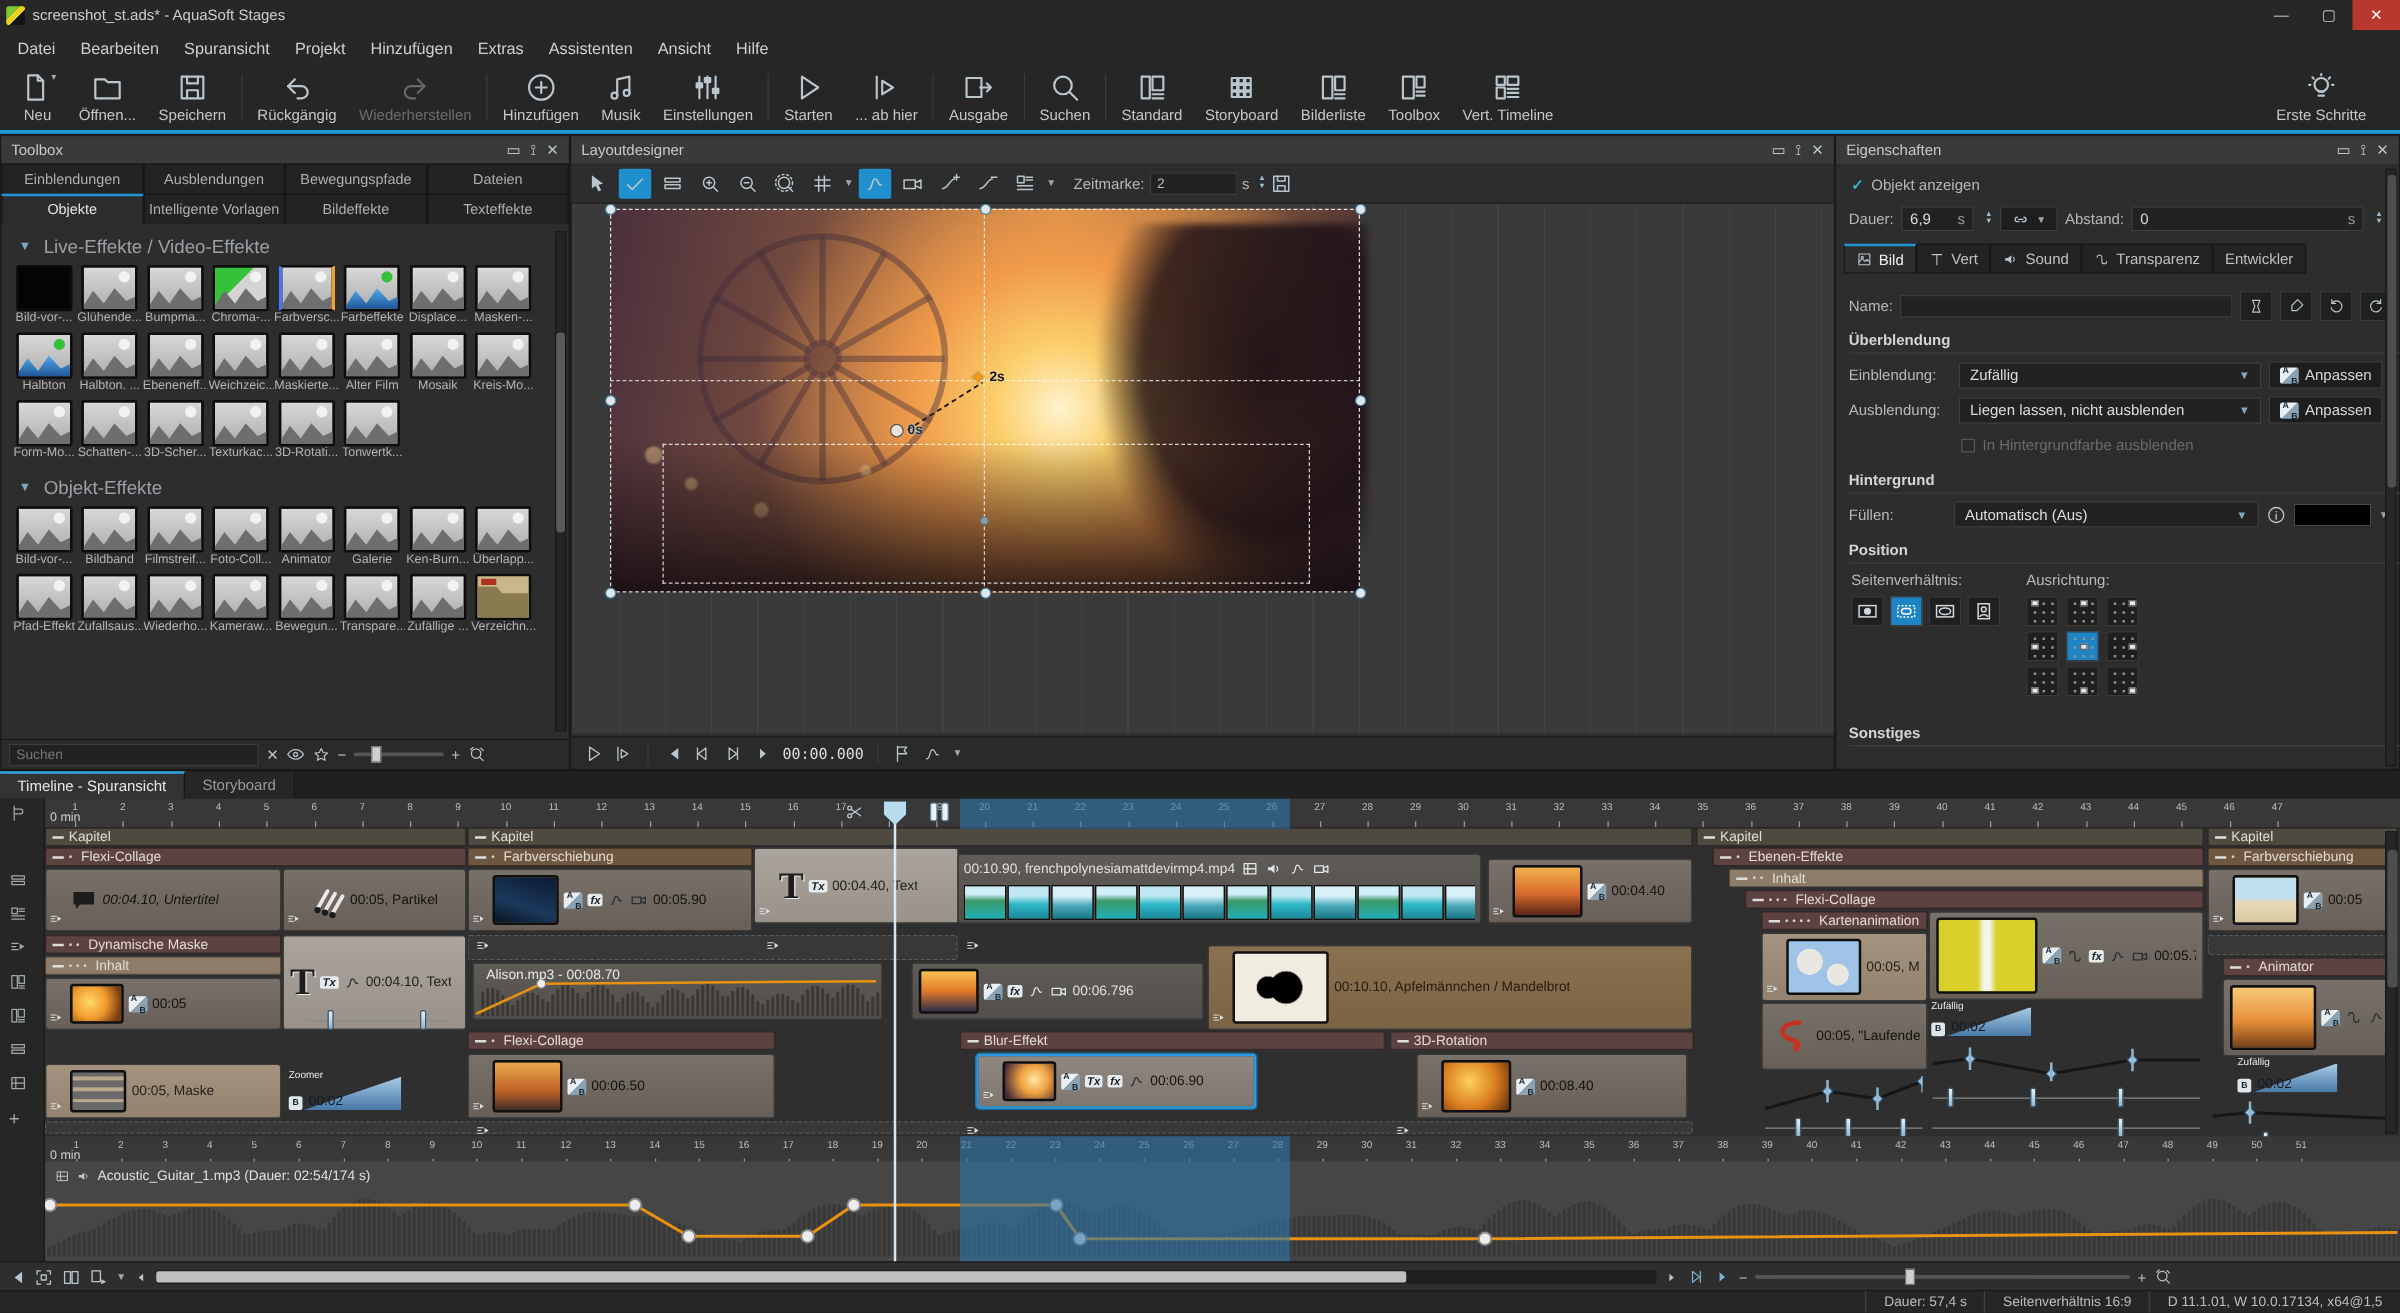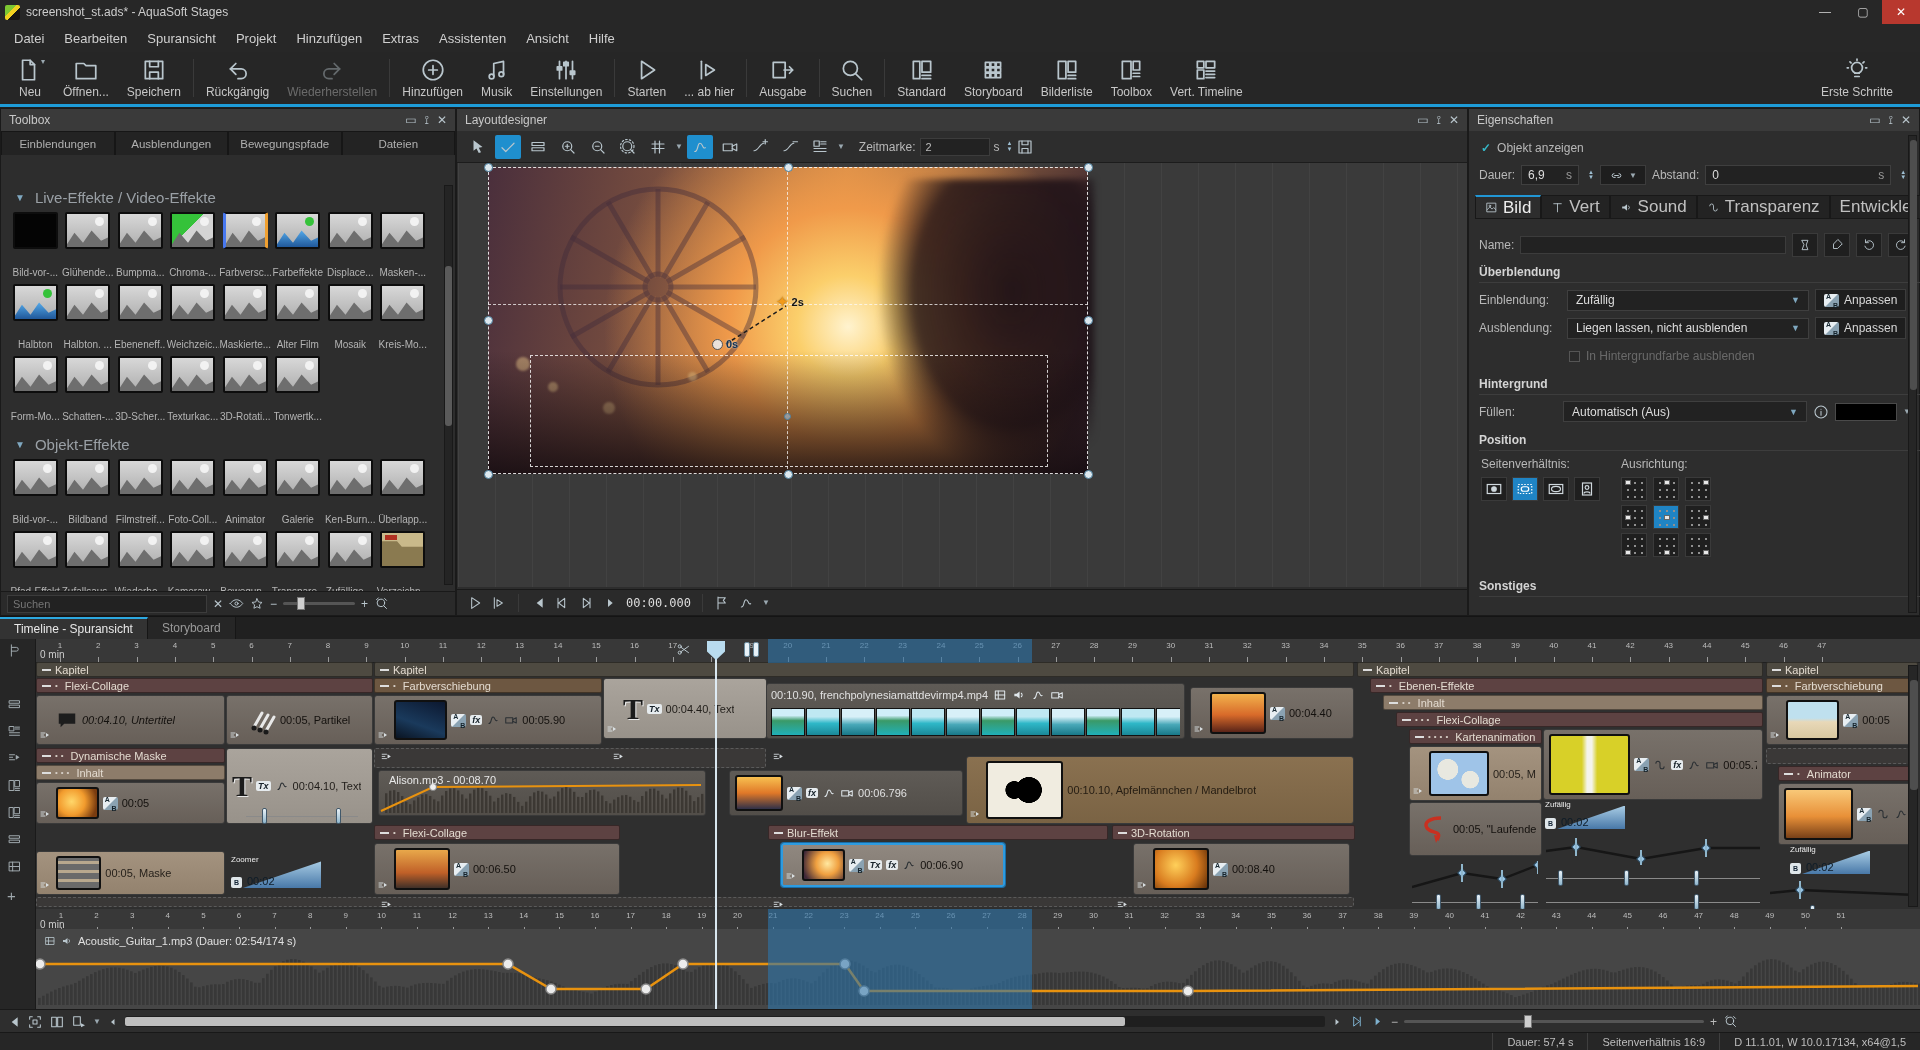--- a/index.html
+++ b/index.html
@@ -32,21 +32,21 @@
   .phead .pctrl{margin-left:auto;display:flex;gap:8px;color:#c0c0c0}
   
   #toolbox{left:0;top:108px;width:456px;height:508px}
   .tbx-tabs{display:flex;height:24px;background:#202020}
   .tbx-tab{flex:1;display:flex;align-items:center;justify-content:center;font-size:11.5px;color:#b0b0b0;
     background:#232323;border:1px solid #161616;border-bottom:none;white-space:nowrap;overflow:hidden}
   .tbx-tab.active{background:#2d2d30;border-top:2px solid #2196d4;color:#e4e4e4}
   .sectitle{display:flex;align-items:center;gap:10px;color:#9aa0a6;font-size:15px;padding:8px 6px 4px 14px}
   .sectitle .tri{color:#7fa8c0;font-size:10px}
   .fxgrid{display:grid;grid-template-columns:repeat(8,1fr);row-gap:6px;padding:2px 14px 6px 8px}
-  .fxcell{display:flex;flex-direction:column;align-items:center;gap:18px}
+  .fxcell{display:flex;flex-direction:column;align-items:center;gap:0}
   .fxcell .lbl{font-size:10px;color:#b4b4b4;white-space:nowrap;overflow:hidden;max-width:52px}
   .pic{width:45px;height:37px;border:2px solid #0d0d0d;border-radius:2px;position:relative;overflow:hidden;
     background:linear-gradient(180deg,#d8d8d8,#aeaeae)}
   .pic:before{content:"";position:absolute;right:4px;top:3px;width:9px;height:9px;border-radius:50%;background:#f2f2f2}
   .pic:after{content:"";position:absolute;left:-8%;bottom:-2px;width:116%;height:62%;background:#6e6e6e;
     clip-path:polygon(0 100%,22% 20%,40% 70%,58% 10%,78% 60%,100% 35%,100% 100%)}
   .tk-black{background:#040404}.tk-black:before,.tk-black:after{display:none}
   .tk-green{background:linear-gradient(135deg,#35c23a 0 42%,#d4d4d4 42%)}
   .tk-blue:after{background:linear-gradient(#58b0f0,#1a4e90)}.tk-blue:before{background:#35c23a}
   .tk-rgb{border-left:3px solid #4878f0;border-right:3px solid #f0a030}
@@ -96,21 +96,21 @@
   
   #props{left:1468px;top:108px;width:452px;height:508px;font-size:12px}
   .prow{position:absolute;display:flex;align-items:center;gap:6px;color:#b8b8b8}
   .pinput{background:#222;border:1px solid #3f3f3f;color:#ddd;height:20px;display:flex;align-items:center;padding:0 6px;font-size:12px}
   .spin{display:flex;flex-direction:column;font-size:6px;color:#9fc0d4;line-height:.9;margin-left:3px}
   .pselect{background:#222;border:1px solid #3f3f3f;color:#ddd;height:21px;display:flex;align-items:center;padding:0 8px;font-size:12px}
   .pselect .caret{margin-left:auto;color:#7fa8c0;font-size:9px}
   .pbtn{background:#1e1e1e;border:1px solid #3c3c3c;height:22px;display:flex;align-items:center;gap:5px;padding:0 8px;color:#d8d8d8}
   .psect{position:absolute;font-weight:bold;color:#d4d4d4}
   .psect:after{content:"";position:absolute;left:0;right:-420px;bottom:-4px;height:1px;background:#3d3d3d}
-  .ptab{display:flex;align-items:center;gap:5px;padding:0 9px;height:24px;background:#232323;border:1px solid #181818;color:#c0c0c0;font-size:17px}
+  .ptab{display:flex;align-items:center;gap:5px;padding:0 9px;height:24px;background:#232323;border:1px solid #181818;color:#c0c0c0;font-size:12px}
   .ptab.active{background:#2d2d2d;border-top:2px solid #2196d4;color:#eee}
   .sqbtn{width:26px;height:24px;background:#1f1f1f;border:1px solid #3a3a3a;display:flex;align-items:center;justify-content:center;color:#cfd8dd}
   .sqbtn.active{background:#1f84c4;color:#fff}
   .argrid{position:relative;width:26px;height:24px}
   .ardot{position:absolute;width:2px;height:2px;background:#909090}
   .arsq{position:absolute;width:6px;height:5px;background:#e8e8e8;border:1px solid #666}
   
   #timeline{left:0;top:616px;width:1920px;height:416px;background:#2f2f2f;border-top:1px solid #141414}
   #tl-tabs{position:absolute;left:0;top:0;width:1920px;height:22px;background:#202020;display:flex}
   .tl-tab{padding:0 14px;display:flex;align-items:center;font-size:12px;color:#9a9a9a;background:#262626;border-right:1px solid #161616}
@@ -430,20 +430,26 @@
       <span class="ic">▭</span>
       <span class="ic">⟟</span>
       <span class="ic">✕</span>
     </span>
   </div>
   <div class="tbx-tabs" id="tbx-tabs1">
       <div class="tbx-tab">Einblendungen</div>
       <div class="tbx-tab">Ausblendungen</div>
       <div class="tbx-tab">Bewegungspfade</div>
       <div class="tbx-tab">Dateien</div>
+    </div>
+  <div class="tbx-tabs" id="tbx-tabs2">
+      <div class="tbx-tab active">Objekte</div>
+      <div class="tbx-tab">Intelligente Vorlagen</div>
+      <div class="tbx-tab">Bildeffekte</div>
+      <div class="tbx-tab">Texteffekte</div>
     </div>
   <div id="tbx-content" style="position:absolute;left:0;top:72px;right:12px;bottom:24px;overflow:hidden">
       <div class="sectitle">
         <span class="tri">▼</span>
         <span>Live-Effekte / Video-Effekte</span>
       </div>
       <div class="fxgrid">
         <div class="fxcell">
           <div class="pic tk-black"></div>
           <div class="lbl">Bild-vor-...</div>

